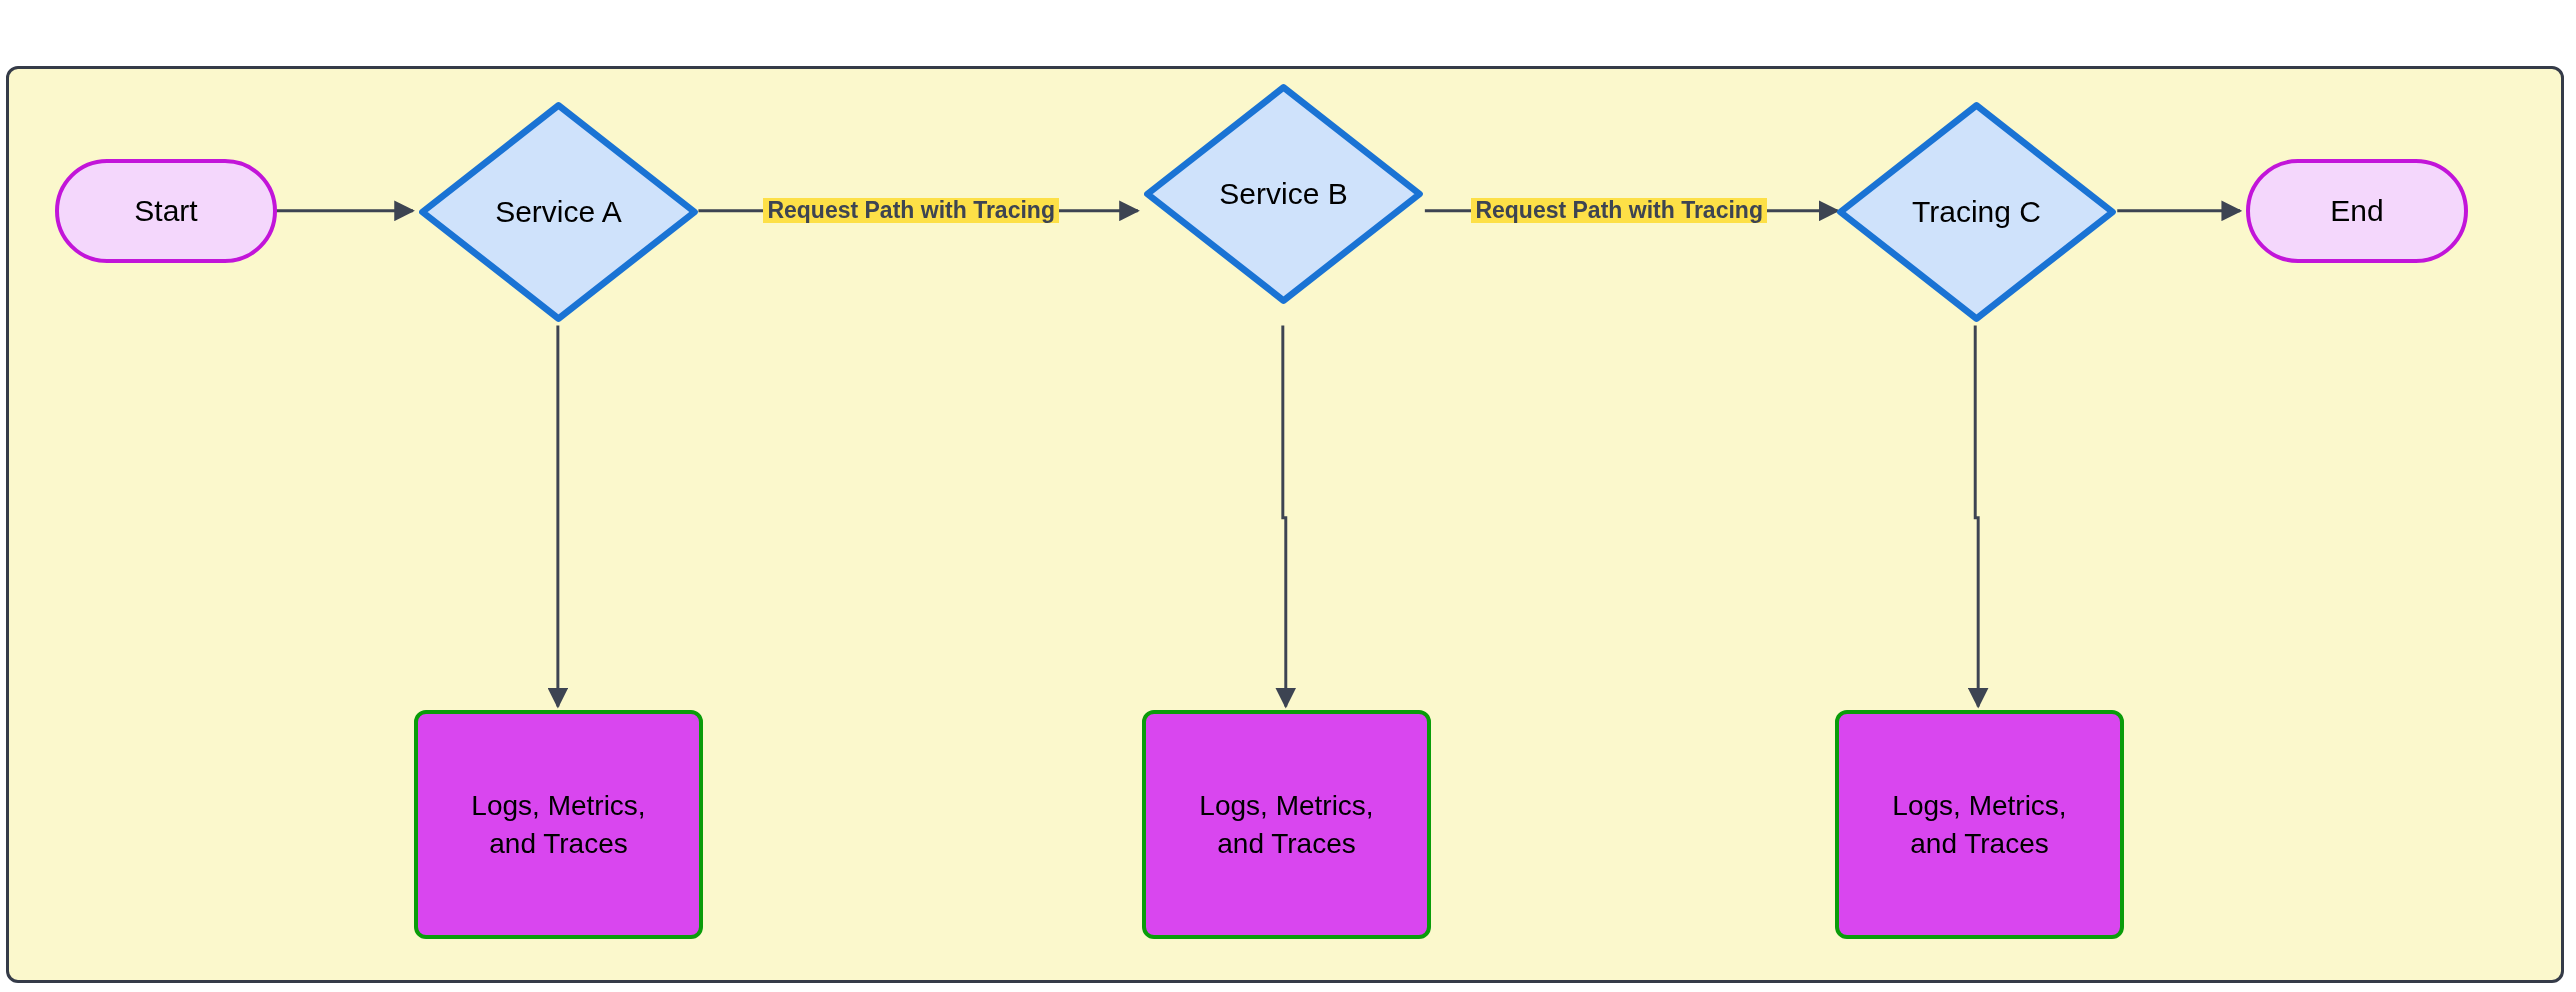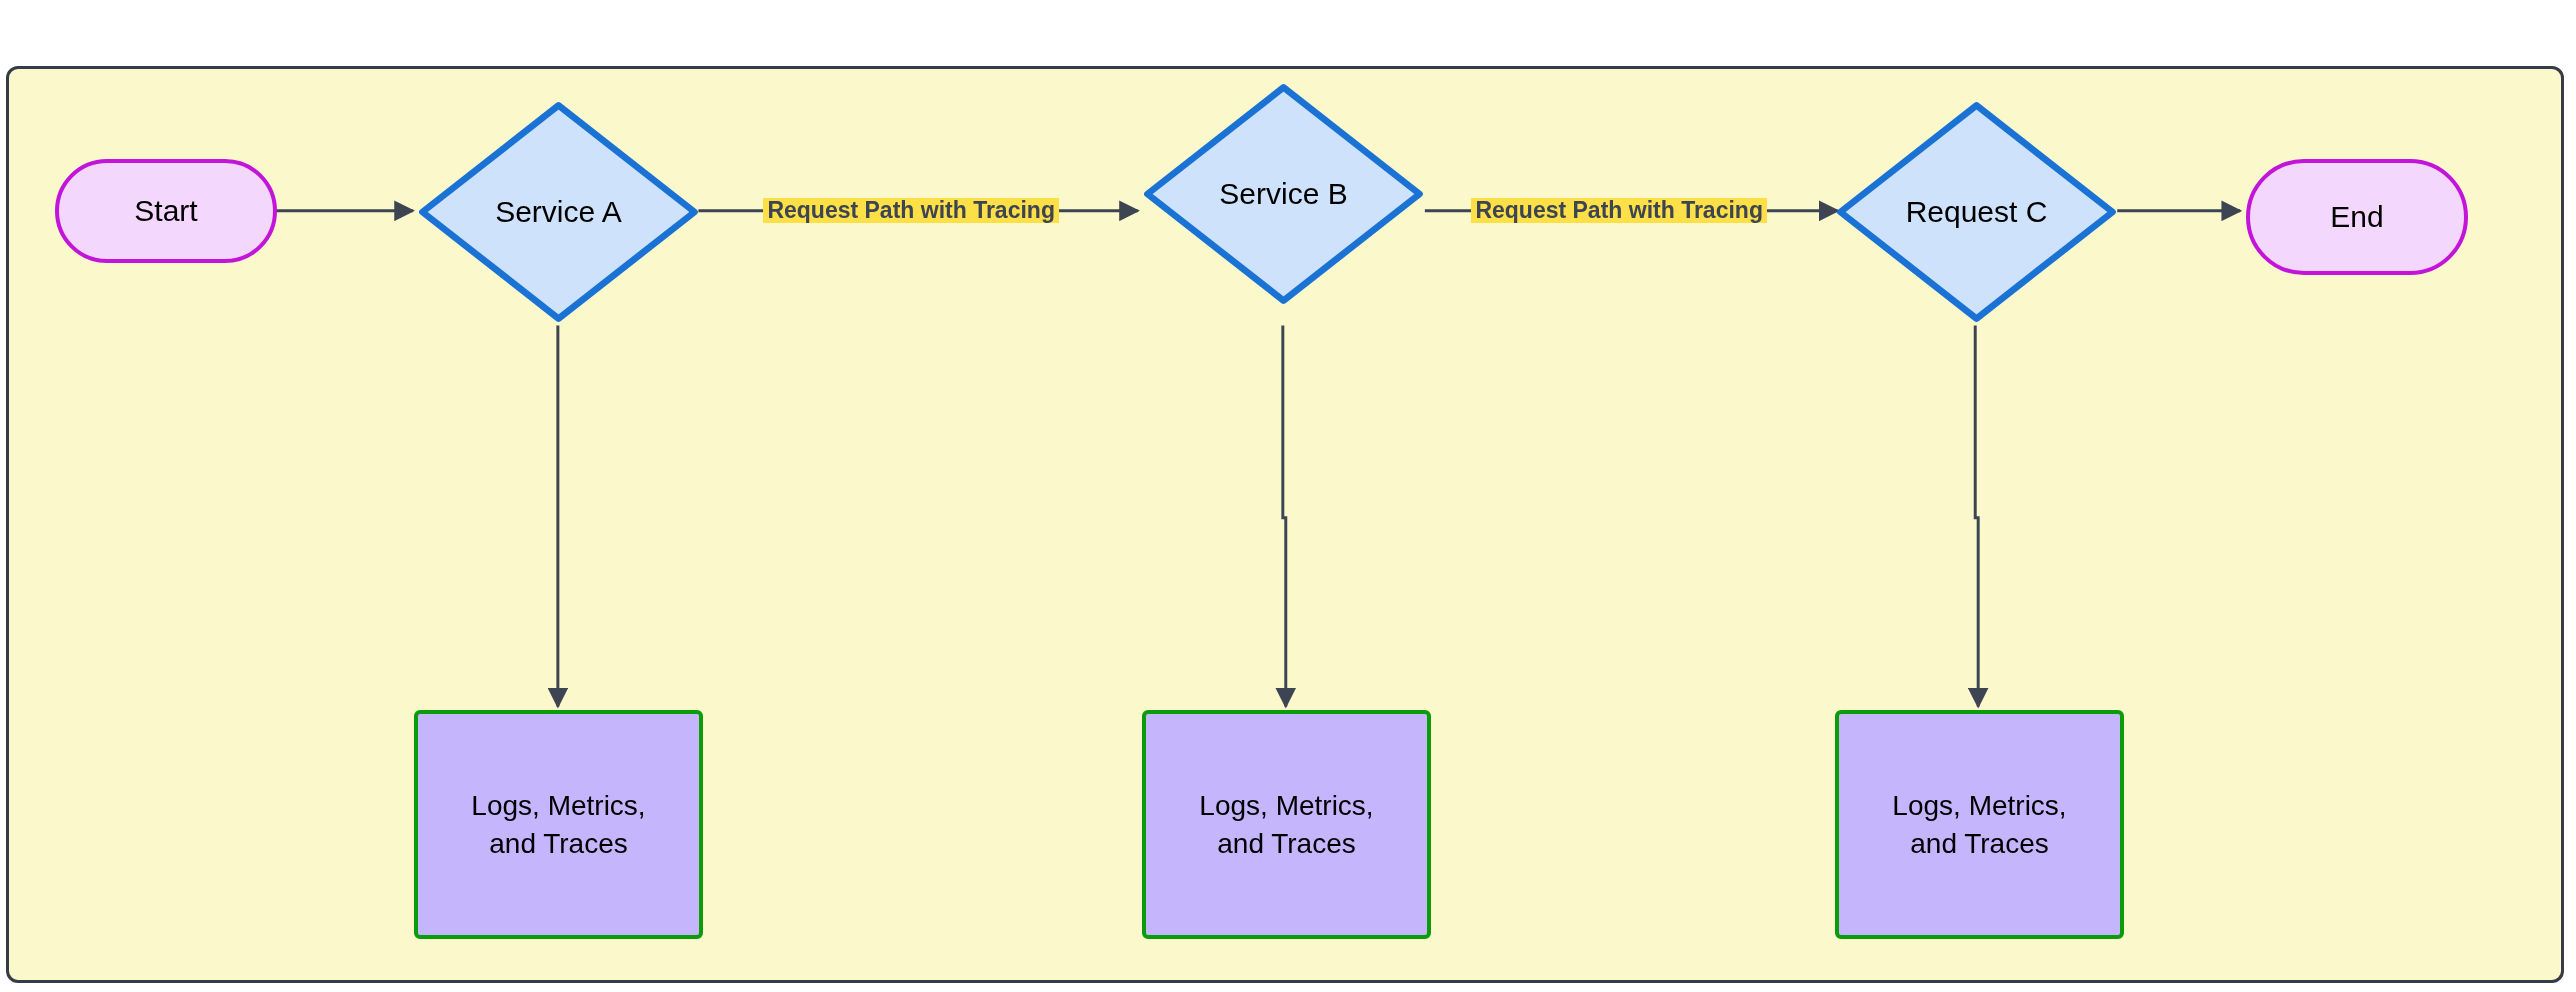--- a/index.html
+++ b/index.html
@@ -79,23 +79,23 @@
     position: relative;
     z-index: 2;
     color: #000000;
     font-size: 30px;
     line-height: 1.15;
     white-space: nowrap;
   }
 
   
   .node-rect {
-    background: #c4b5fd;
+    background: #d946ef;
     border: 4.4px solid #0a9c0a;
-    border-radius: 6px;
+    border-radius: 12px;
     color: #000000;
     font-size: 28px;
     line-height: 1.35;
   }
 
   
   .edge-label {
     position: absolute;
     color: #3d4452;
     font-size: 23px;
@@ -164,24 +164,24 @@
     <svg class="diamond-shape" viewBox="0 0 380 300" preserveAspectRatio="none">
       <polygon points="190,6 374,150 190,294 6,150" fill="#cfe2fb" stroke="#1a73d4" stroke-width="9" stroke-linejoin="round"></polygon>
     </svg>
     <span class="diamond-label">Service B</span>
   </div>
 
   <div class="node node-diamond" style="left:1836px; top:101px; width:281px; height:222px;">
     <svg class="diamond-shape" viewBox="0 0 380 300" preserveAspectRatio="none">
       <polygon points="190,6 374,150 190,294 6,150" fill="#cfe2fb" stroke="#1a73d4" stroke-width="9" stroke-linejoin="round"></polygon>
     </svg>
-    <span class="diamond-label">Request C</span>
-  </div>
-
-  <div class="node node-stadium" style="left:2246px; top:159px; width:222px; height:116px;">
+    <span class="diamond-label">Tracing C</span>
+  </div>
+
+  <div class="node node-stadium" style="left:2246px; top:159px; width:222px; height:104px;">
     <span>End</span>
   </div>
 
   <div class="node node-rect" style="left:414px; top:710px; width:289px; height:229px; flex-direction:column;">
     <span>Logs, Metrics,</span>
     <span>and Traces</span>
   </div>
 
   <div class="node node-rect" style="left:1142px; top:710px; width:289px; height:229px; flex-direction:column;">
     <span>Logs, Metrics,</span>

